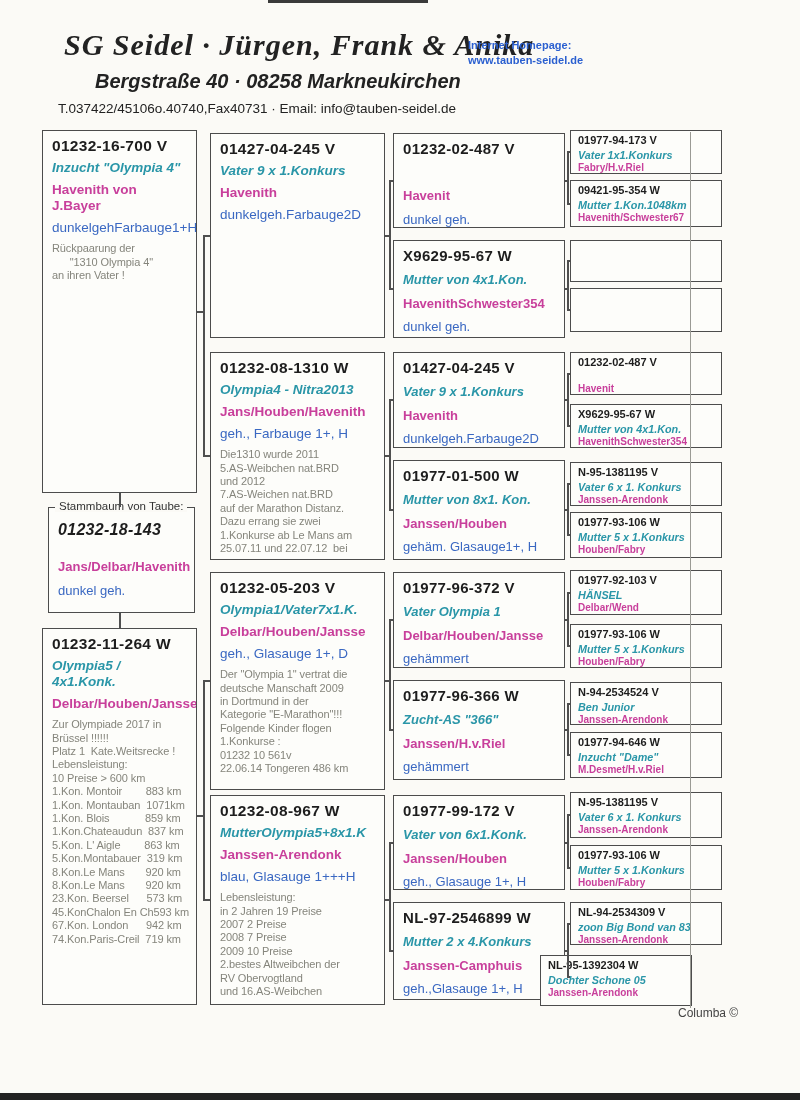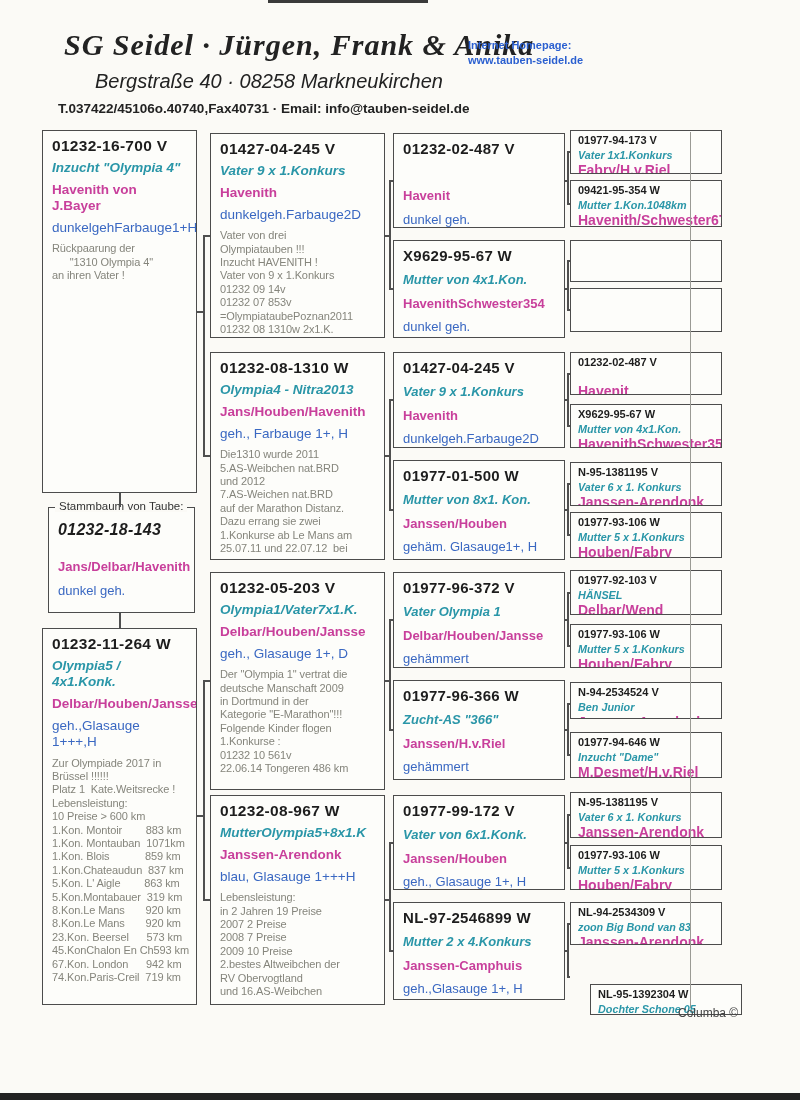--- a/index.html
+++ b/index.html
@@ -18,43 +18,43 @@
     font-family:"Liberation Sans",sans-serif;
     color:var(--ink);
   }
   
   .owner{
     position:absolute;left:64px;top:28px;
     font-family:"Liberation Serif",serif;font-style:italic;font-weight:bold;
     font-size:30px;letter-spacing:1px;color:#222;
   }
   .homepage{position:absolute;left:468px;top:38px;font-size:11px;line-height:1.35;color:#2a5fd0;font-weight:bold;}
-  .address{position:absolute;left:95px;top:70px;font-size:20px;font-weight:normal;font-style:italic;color:#222;}
-  .contact{position:absolute;left:58px;top:101px;font-size:13.5px;font-weight:bold;color:#222;}
+  .address{position:absolute;left:95px;top:70px;font-size:20px;font-weight:bold;font-style:italic;color:#222;}
+  .contact{position:absolute;left:58px;top:101px;font-size:13.5px;font-weight:normal;color:#222;}
   
   #tree{position:absolute;left:0;top:0;width:800px;height:1100px;}
   .pbox{
     position:absolute;border:1.5px solid var(--line);background:#fdfdfa;
     box-sizing:border-box;padding:6px 9px;overflow:hidden;
   }
   .ring{color:var(--ink);font-weight:700;font-size:15.5px;line-height:1.2;margin:0 0 4px;letter-spacing:.3px;}
   .title{color:var(--teal);font-weight:700;font-style:italic;font-size:13.5px;line-height:1.2;margin:0 0 6px;}
   .strain{color:var(--magenta);font-weight:700;font-size:13.5px;line-height:1.2;margin:0 0 6px;}
   .colorline{color:var(--blue);font-size:13.5px;line-height:1.2;margin:0 0 6px;}
   .notes{color:var(--gray);font-size:11px;line-height:1.22;white-space:pre;letter-spacing:-.1px;}
   
   .mid .ring{font-size:15px;margin:0 0 7px;}
   .mid .title{font-size:13px;margin:0 0 8px;min-height:15px;}
   .mid .strain{font-size:13px;margin:0 0 8px;}
   .mid .colorline{font-size:13px;margin:0;}
   
   .small{padding:3px 7px;}
   .small .ring{font-size:11px;margin:0 0 2px;letter-spacing:0;}
   .small .title{font-size:10.8px;margin:0;min-height:12px;}
-  .small .strain{font-size:14px;margin:0;text-decoration:underline;}
+  .small .strain{font-size:10px;margin:0;}
   
   .subject-frame{
     position:absolute;left:48px;top:507px;width:147px;height:106px;
     border:1.5px solid var(--line);box-sizing:border-box;padding:8px 9px 6px;
     background:#fdfdfa;
   }
   .subject-legend{
     position:absolute;top:-8px;left:6px;background:var(--paper);
     padding:0 4px;font-size:11.5px;color:#333;white-space:nowrap;
   }
@@ -97,21 +97,20 @@
       <div class="strain">Havenith von J.Bayer</div>
       <div class="colorline">dunkelgehFarbauge1+H</div>
       <div class="notes">Rückpaarung der
       "1310 Olympia 4"
 an ihren Vater !</div>
     </div>
     <div class="pbox" style="left: 42px; top: 628px; width: 155px; height: 377px;">
       <div class="ring">01232-11-264 W</div>
       <div class="title">Olympia5 / 4x1.Konk.</div>
       <div class="strain">Delbar/Houben/Jansse</div>
-      <div class="colorline">geh.,Glasauge 1+++,H</div>
       <div class="notes">Zur Olympiade 2017 in
 Brüssel !!!!!!
 Platz 1  Kate.Weitsrecke !
 Lebensleistung:
 10 Preise &gt; 600 km
 1.Kon. Montoir        883 km
 1.Kon. Montauban  1071km
 1.Kon. Blois            859 km
 1.Kon.Chateaudun  837 km
 5.Kon. L' Aigle        863 km
@@ -121,28 +120,20 @@
 23.Kon. Beersel      573 km
 45.KonChalon En Ch593 km
 67.Kon. London      942 km
 74.Kon.Paris-Creil  719 km</div>
     </div>
     <div class="pbox" style="left: 210px; top: 133px; width: 175px; height: 205px;">
       <div class="ring">01427-04-245 V</div>
       <div class="title">Vater  9 x 1.Konkurs</div>
       <div class="strain">Havenith</div>
       <div class="colorline">dunkelgeh.Farbauge2D</div>
-      <div class="notes">Vater von drei
-Olympiatauben !!!
-Inzucht HAVENITH !
-Vater von 9 x 1.Konkurs
-01232 09 14v
-01232 07 853v
-=OlympiataubePoznan2011
-01232 08 1310w 2x1.K.</div>
     </div>
     <div class="pbox" style="left: 210px; top: 352px; width: 175px; height: 208px;">
       <div class="ring">01232-08-1310 W</div>
       <div class="title">Olympia4 - Nitra2013</div>
       <div class="strain">Jans/Houben/Havenith</div>
       <div class="colorline">geh., Farbauge 1+, H</div>
       <div class="notes">Die1310 wurde 2011
 5.AS-Weibchen nat.BRD
 und 2012
 7.AS-Weichen nat.BRD
@@ -262,21 +253,21 @@
     <div class="pbox small" style="left: 570px; top: 570px; width: 152px; height: 45px;">
       <div class="ring">01977-92-103 V</div>
       <div class="title">HÄNSEL</div>
       <div class="strain">Delbar/Wend</div>
     </div>
     <div class="pbox small" style="left: 570px; top: 624px; width: 152px; height: 44px;">
       <div class="ring">01977-93-106 W</div>
       <div class="title">Mutter 5 x 1.Konkurs</div>
       <div class="strain">Houben/Fabry</div>
     </div>
-    <div class="pbox small" style="left: 570px; top: 682px; width: 152px; height: 37px;">
+    <div class="pbox small" style="left: 570px; top: 682px; width: 152px; height: 43px;">
       <div class="ring">N-94-2534524 V</div>
       <div class="title">Ben Junior</div>
       <div class="strain">Janssen-Arendonk</div>
     </div>
     <div class="pbox small" style="left: 570px; top: 732px; width: 152px; height: 46px;">
       <div class="ring">01977-94-646 W</div>
       <div class="title">Inzucht "Dame"</div>
       <div class="strain">M.Desmet/H.v.Riel</div>
     </div>
     <div class="pbox small" style="left: 570px; top: 792px; width: 152px; height: 46px;">
@@ -287,21 +278,21 @@
     <div class="pbox small" style="left: 570px; top: 845px; width: 152px; height: 45px;">
       <div class="ring">01977-93-106 W</div>
       <div class="title">Mutter 5 x 1.Konkurs</div>
       <div class="strain">Houben/Fabry</div>
     </div>
     <div class="pbox small" style="left: 570px; top: 902px; width: 152px; height: 43px;">
       <div class="ring">NL-94-2534309 V</div>
       <div class="title">zoon Big Bond van 83</div>
       <div class="strain">Janssen-Arendonk</div>
     </div>
-    <div class="pbox small" style="left: 590px; top: 955px; width: 152px; height: 31px; margin-top: 29px;">
+    <div class="pbox small" style="left: 540px; top: 955px; width: 152px; height: 51px;">
       <div class="ring">NL-95-1392304 W</div>
       <div class="title">Dochter Schone 05</div>
       <div class="strain">Janssen-Arendonk</div>
     </div>
     <div class="seg" style="left: 197px; top: 311px; width: 6px; height: 2px;"></div>
     <div class="seg" style="left: 203px; top: 234.5px; width: 2px; height: 222.5px;"></div>
     <div class="seg" style="left: 203px; top: 234.5px; width: 7px; height: 2px;"></div>
     <div class="seg" style="left: 203px; top: 455px; width: 7px; height: 2px;"></div>
     <div class="seg" style="left: 197px; top: 815px; width: 6px; height: 2px;"></div>
     <div class="seg" style="left: 203px; top: 680px; width: 2px; height: 221px;"></div>

